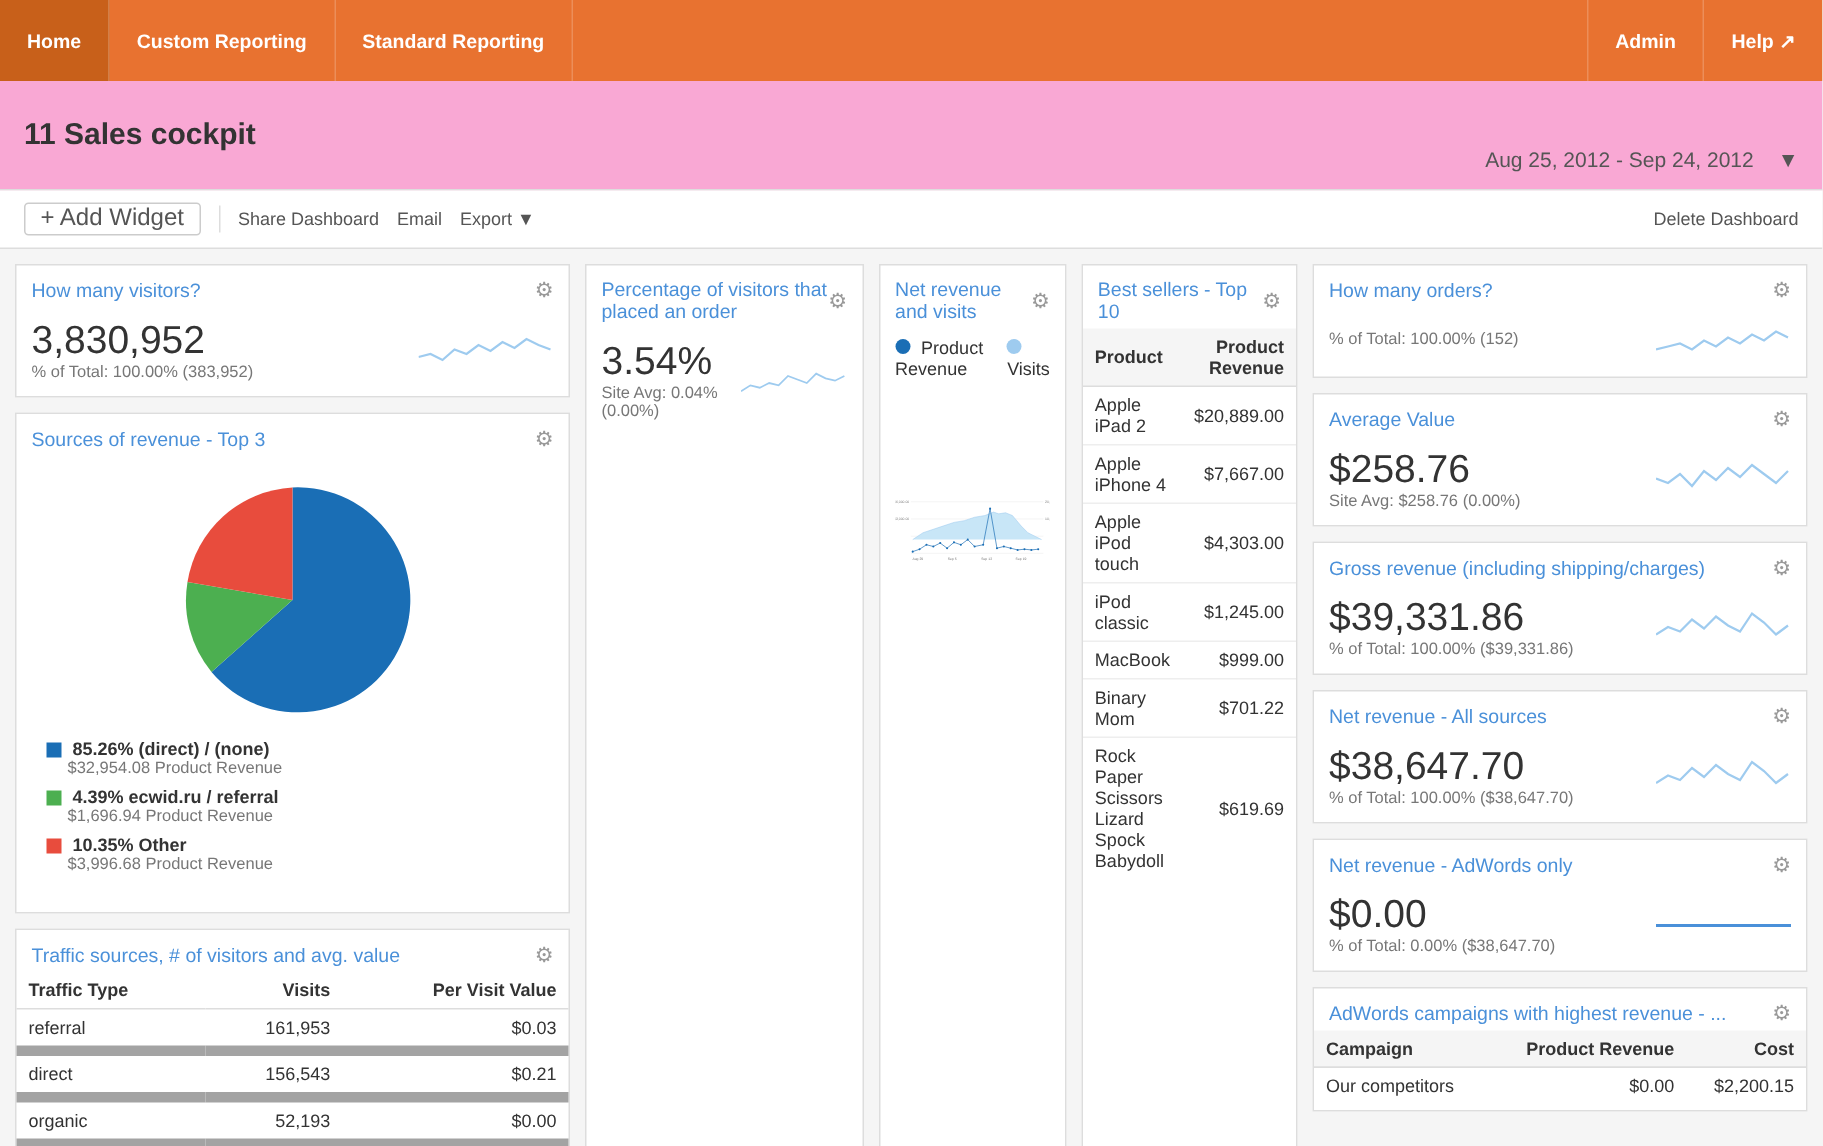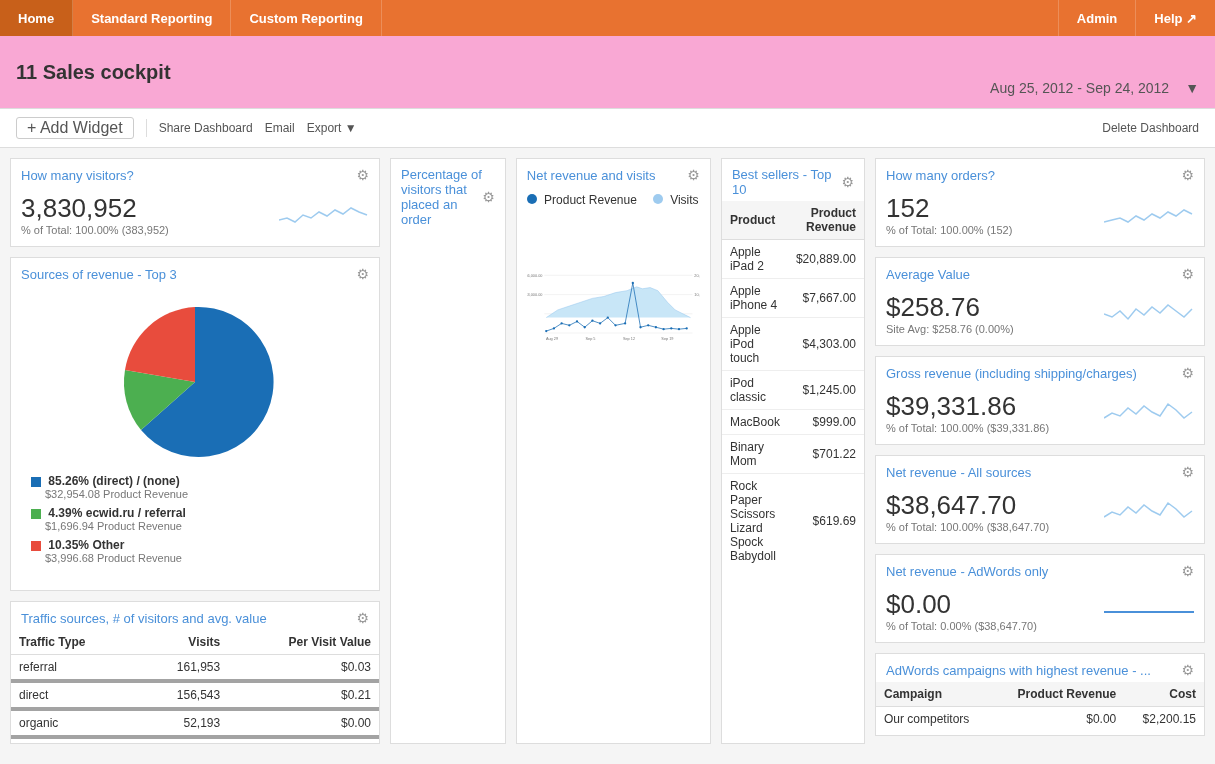--- a/index.html
+++ b/index.html
@@ -1,19 +1,19 @@
 <!DOCTYPE html>
 <html><head>
   <meta charset="utf-8">
   <style>
     * { box-sizing: border-box; margin: 0; padding: 0; }
     body { font-family: Arial, sans-serif; font-size: 13px; background: #f5f5f5; color: #333; }
 
     
-    .nav { background: #e87230; display: flex; align-items: stretch; height: 36px; }
+    .nav { background: #e87230; display: flex; align-items: stretch; height: 54px; }
     .nav-left { display: flex; align-items: stretch; }
     .nav-item { display: flex; align-items: center; padding: 0 18px; color: #fff; font-size: 13px; font-weight: bold; cursor: pointer; border-right: 1px solid rgba(255,255,255,0.2); }
     .nav-item.active { background: #c8601a; }
     .nav-right { margin-left: auto; display: flex; align-items: stretch; }
     .nav-right .nav-item { border-left: 1px solid rgba(255,255,255,0.2); border-right: none; }
 
     
     .page-header { background: #f9a8d4; padding: 12px 16px; display: flex; align-items: center; justify-content: space-between; border-bottom: 1px solid #ddd; }
     .page-title { font-size: 20px; font-weight: bold; color: #333; }
     .date-range { color: #555; font-size: 14px; display: flex; align-items: flex-start; gap: 16px; margin-top: 32px; }
@@ -61,39 +61,39 @@
     .widget-table th { text-align: left; padding: 5px 8px; background: #f5f5f5; border-bottom: 1px solid #ddd; font-weight: bold; color: #333; font-size: 12px; }
     .widget-table th.right { text-align: right; }
     .widget-table td { padding: 5px 8px; border-bottom: 1px solid #eee; }
     .widget-table td.right { text-align: right; }
     .widget-table tr:last-child td { border-bottom: none; }
 
     
     .traffic-table { width: 100%; border-collapse: collapse; font-size: 12px; }
     .traffic-table th { text-align: left; padding: 5px 8px; border-bottom: 1px solid #ddd; font-weight: bold; }
     .traffic-table th.right { text-align: right; }
-    .traffic-table td { padding: 5px 8px; border-bottom: 4px solid #a3a3a3; }
+    .traffic-table td { padding: 5px 8px; border-bottom: 7px solid #a3a3a3; }
     .traffic-table td.right { text-align: right; }
 
     
     .col-left { display: flex; flex-direction: column; gap: 10px; }
     .col-mid { display: flex; gap: 10px; }
     .col-right { display: flex; flex-direction: column; gap: 10px; }
 
     
     .zero-line { border-top: 2px solid #4a90d9; margin: 4px 0 2px; }
   </style>
 </head>
 <body>
 
 <nav class="nav">
   <div class="nav-left">
     <div class="nav-item active">Home</div>
+    <div class="nav-item">Custom Reporting</div>
     <div class="nav-item">Standard Reporting</div>
-    <div class="nav-item">Custom Reporting</div>
   </div>
   <div class="nav-right">
     <div class="nav-item">Admin</div>
     <div class="nav-item">Help ↗</div>
   </div>
 </nav>
 
 <div class="page-header">
   <div class="page-title">11 Sales cockpit</div>
   <div class="date-range">
@@ -205,20 +205,31 @@
     </div>
 
   </div>
 
   <div class="col-mid">
 
     <div class="widget">
       <div class="widget-header">
         <span class="widget-title">Percentage of visitors that placed an order</span>
         <span class="widget-gear">⚙</span>
+      </div>
+      <div class="widget-body">
+        <div class="stat-row">
+          <div>
+            <div class="stat-value">3.54%</div>
+            <div class="stat-sub">Site Avg: 0.04% (0.00%)</div>
+          </div>
+          <svg class="sparkline" viewBox="0 0 90 30">
+            <polyline points="0,25 8,20 16,22 24,18 32,20 40,12 48,15 56,18 64,10 72,14 80,16 88,12" fill="none" stroke="#9ecbef" stroke-width="1.5"></polyline>
+          </svg>
+        </div>
       </div>
     </div>
 
     <div class="widget">
       <div class="widget-header">
         <span class="widget-title">Net revenue and visits</span>
         <span class="widget-gear">⚙</span>
       </div>
       <div class="chart-area">
         <div class="chart-legend">
@@ -329,21 +340,20 @@
   <div class="col-right">
 
     <div class="widget">
       <div class="widget-header">
         <span class="widget-title">How many orders?</span>
         <span class="widget-gear">⚙</span>
       </div>
       <div class="widget-body">
         <div class="stat-row">
           <div>
-            <div class="stat-value">152</div>
             <div class="stat-sub">% of Total: 100.00% (152)</div>
           </div>
           <svg class="sparkline" viewBox="0 0 90 30">
             <polyline points="0,22 8,20 16,18 24,22 32,16 40,20 48,14 56,18 64,12 72,16 80,10 88,14" fill="none" stroke="#9ecbef" stroke-width="1.5"></polyline>
           </svg>
         </div>
       </div>
     </div>
 
     <div class="widget">

